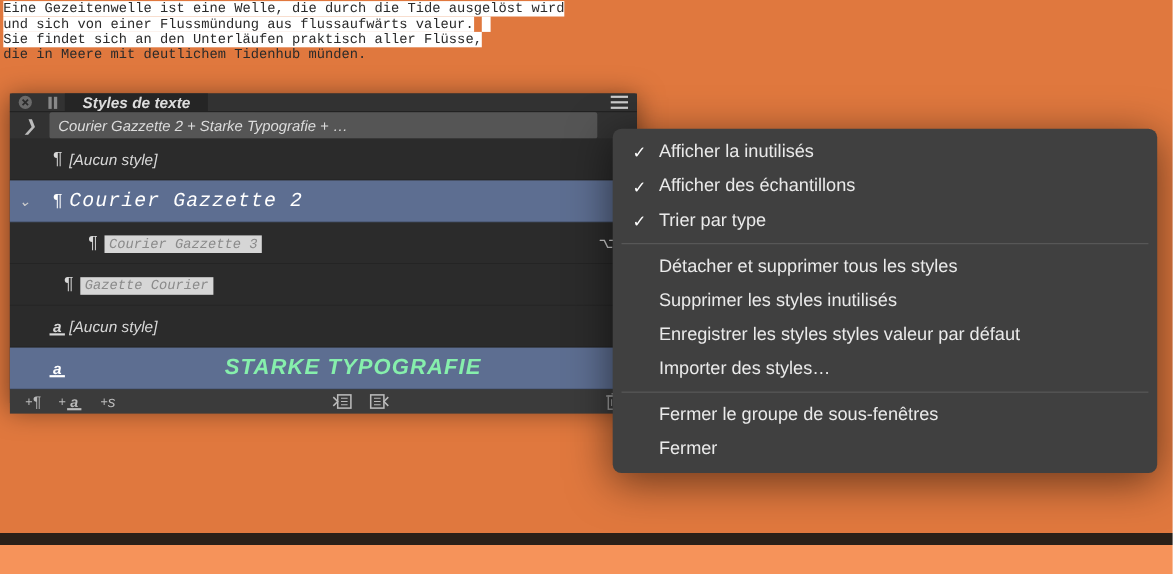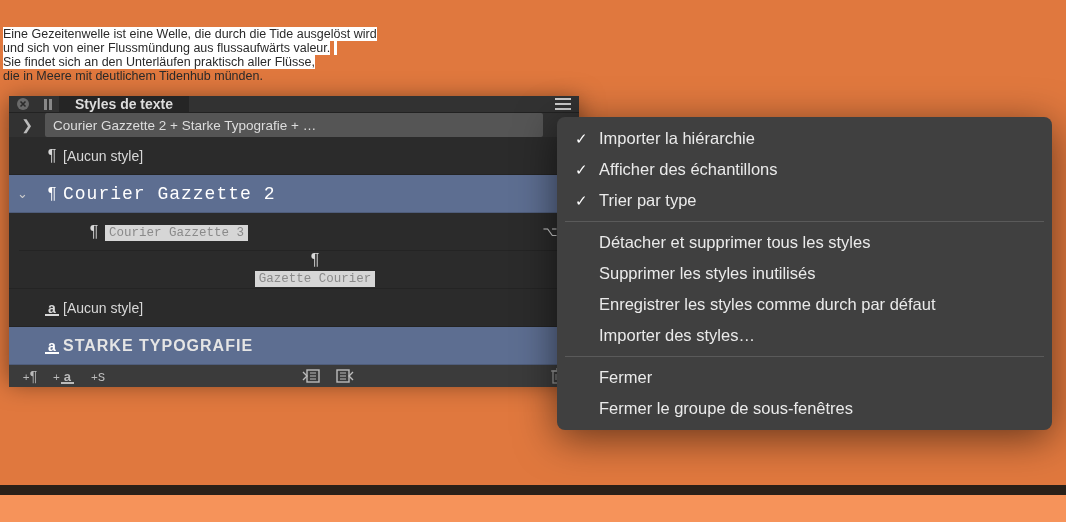--- a/index.html
+++ b/index.html
@@ -3,31 +3,31 @@
 <meta charset="utf-8">
 <style>
   * { box-sizing: border-box; margin: 0; padding: 0; }
   html, body { width: 1066px; height: 522px; overflow: hidden; font-family: -apple-system, "Helvetica Neue", Arial, sans-serif; }
   body {
     background: linear-gradient(180deg, #e0783e 0%, #e0783e 485px, #2a2018 485px, #2a2018 495px, #f6935a 495px);
     position: relative;
   }
   .doc-text {
     position: absolute; top: 1px; left: 3px;
-    font-family: Liberation Sans, sans-serif; font-size: 12.5px; line-height: 14px;
+    font-family: Liberation Mono, monospace; font-size: 12.5px; line-height: 14px;
     color: #2a2a2a;
-    margin-top: 26px;
   }
   .doc-text .hl { background: #fff; }
   .panel {
-    position: absolute; left: 9px; top: 96px; width: 570px; height: 283px;
+    position: absolute; left: 9px; top: 85px; width: 570px; height: 283px;
     background: #2b2b2b; border-radius: 2px;
     box-shadow: 0 4px 24px rgba(0,0,0,.5);
     display: flex; flex-direction: column;
     color: #ccc;
+    font-style: italic;
   }
   .panel-header {
     height: 33px; display: flex; align-items: stretch;
     background: #323232;
   }
   .hdr-close {
     width: 28px; display:flex; align-items:center; justify-content:center;
     color: #888;
   }
   .hdr-pause { width: 22px; display:flex; align-items:center; justify-content:center; color:#888; }
@@ -49,25 +49,25 @@
   .style-row {
     height: 38px; display:flex; align-items:center; padding-left: 8px;
     font-size: 14px; color:#d8d8d8;
     border-bottom: 1px solid rgba(0,0,0,0.15);
   }
   .style-row .disclose { width: 24px; color:#ccc; font-size:13px; }
   .style-row .icon { width: 22px; display:flex; align-items:center; justify-content:center; }
   .style-row .label { flex:1; }
   .style-row .short { margin-right: 14px; font-size:13px; letter-spacing:2px; color:#ccc; }
   .style-row.selected { background:#5d6e91; color:#fff; }
-  .style-row.indent1 { padding-left: 42px; flex-direction: column; }
-  .style-row.indent2 { padding-left: 64px; margin-left: 10px; }
+  .style-row.indent1 { padding-left: 42px; }
+  .style-row.indent2 { padding-left: 64px; }
   .style-row .box { background:#d6d6d6; color:#8a8a8a; padding:1px 4px; font-family:"Courier New",monospace; font-size:12.5px; }
   .style-row .courier { font-family:"Courier New",monospace; font-size:18px; letter-spacing:1px; color:#fff; }
-  .style-row .starke  { font-family: Arial, sans-serif; font-weight:900; font-size:16px; letter-spacing:1px; color:#e5e5e5; }
+  .style-row .starke  { font-family: Arial, sans-serif; font-weight:900; font-size:20px; letter-spacing:1px; color:#86efac;text-align:center; }
   .panel-footer {
     height: 34px; background:#3b3b3b; display:flex; align-items:center;
     padding: 0 10px; gap: 12px; color:#bbb;
   }
   .panel-footer .sp { flex:1; }
   .pilcrow::before { content: "¶"; font-size:16px; }
   .a-under { position:relative; display:inline-block; width:16px; text-align:center; font-weight:600;}
   .a-under::after { content:""; position:absolute; left:1px; right:1px; bottom:0px; height:2px; background:currentColor;}
   .ftr-btn { width:22px; height:22px; display:flex; align-items:center; justify-content:center; font-size:14px; }
   .dropdown {
@@ -214,49 +214,49 @@
           <line x1="8" y1="7" x2="8" y2="13" stroke="#999"></line>
           <line x1="10" y1="7" x2="10" y2="13" stroke="#999"></line>
         </svg>
     </div>
   </div>
 </div>
 
 <div class="dropdown">
   <div class="dd-item">
     <span class="dd-check">✓</span>
-    <span>Importer la hiérarchie</span>
+    <span>Afficher la inutilisés</span>
   </div>
   <div class="dd-item">
     <span class="dd-check">✓</span>
     <span>Afficher des échantillons</span>
   </div>
   <div class="dd-item">
     <span class="dd-check">✓</span>
     <span>Trier par type</span>
   </div>
   <div class="dd-sep"></div>
   <div class="dd-item">
     <span class="dd-check"></span>
     <span>Détacher et supprimer tous les styles</span>
   </div>
   <div class="dd-item">
     <span class="dd-check"></span>
     <span>Supprimer les styles inutilisés</span>
   </div>
   <div class="dd-item">
     <span class="dd-check"></span>
-    <span>Enregistrer les styles comme durch par défaut</span>
+    <span>Enregistrer les styles styles valeur par défaut</span>
   </div>
   <div class="dd-item">
     <span class="dd-check"></span>
     <span>Importer des styles…</span>
   </div>
   <div class="dd-sep"></div>
   <div class="dd-item">
     <span class="dd-check"></span>
+    <span>Fermer le groupe de sous-fenêtres</span>
+  </div>
+  <div class="dd-item">
+    <span class="dd-check"></span>
     <span>Fermer</span>
   </div>
-  <div class="dd-item">
-    <span class="dd-check"></span>
-    <span>Fermer le groupe de sous-fenêtres</span>
-  </div>
 </div>
 
 </body></html>

